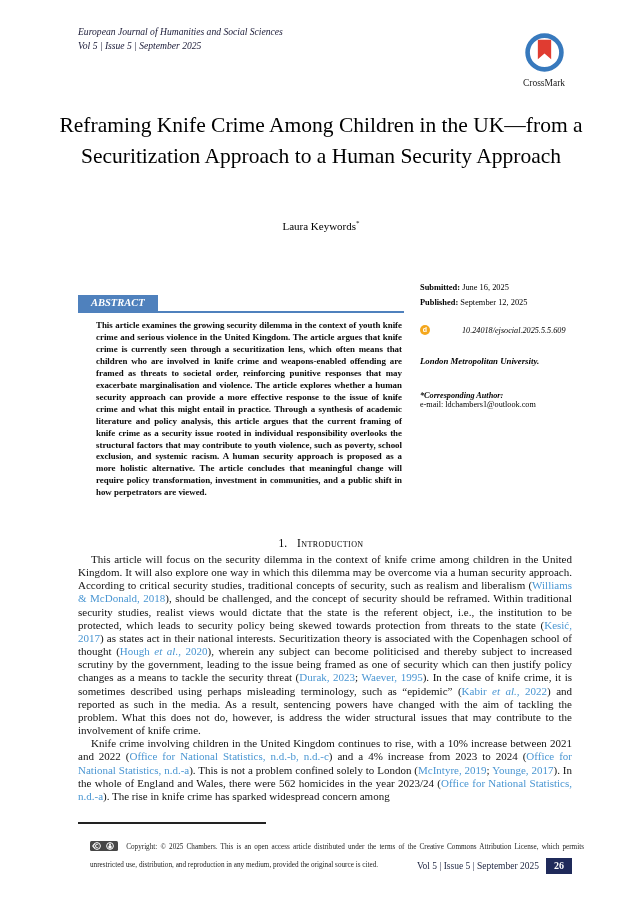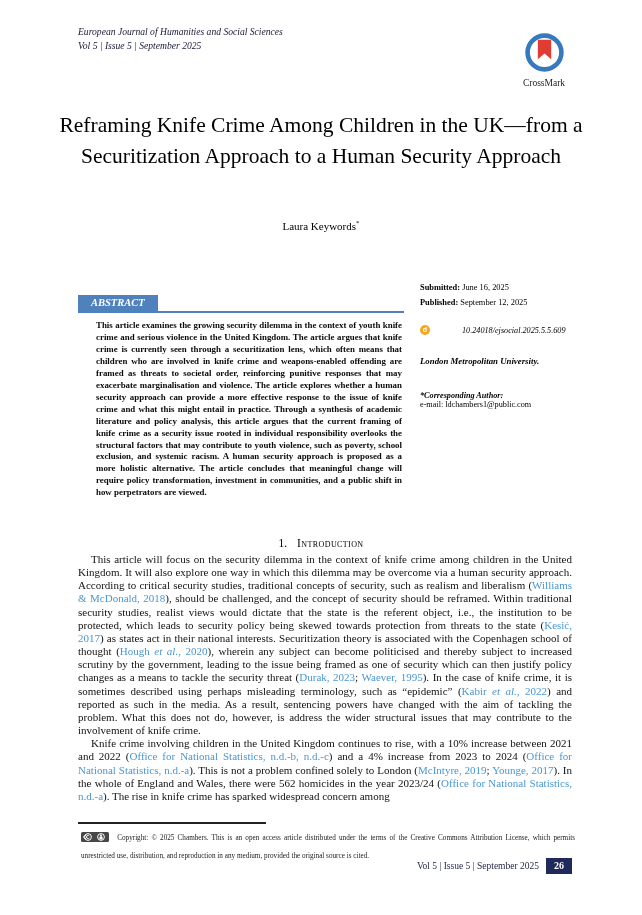--- a/index.html
+++ b/index.html
@@ -66,21 +66,21 @@
   .sec-head .num{margin-right:10px;}
   .sec-head .sc{font-variant:small-caps;letter-spacing:.4px;}
   
   .body-text{position:absolute;left:78px;top:553px;width:494px;font-size:11px;line-height:13.15px;text-align:justify;}
   .body-text p{margin:0;text-indent:13px;}
   .cite{color:#4a96d2;cursor:pointer;}
   .cite.it{font-style:italic;}
   
   .foot-sep{position:absolute;left:78px;top:822px;width:188px;height:1.5px;background:#222;}
   .copyright{
-    position:absolute;left:78px;top:828px;width:494px;margin:3px;
+    position:absolute;left:78px;top:828px;width:494px;margin:12px;
     font-size:7.2px;line-height:15.5px;text-align:justify;color:#1a1a1a;
   }
   .cc-badge{display:inline-block;vertical-align:-2px;margin-right:5px;}
   .page-foot{position:absolute;right:70px;top:858px;display:flex;align-items:center;gap:7px;}
   .foot-vol{font-size:9.5px;color:#1d2440;}
   .page-num{
     background:#1f2a5a;color:#fff;font-size:10px;font-weight:bold;
     padding:2px 8px 3px;display:inline-block;text-align:center;
   }
 </style>
@@ -118,21 +118,21 @@
 
   <aside class="meta-col">
     <p class="meta-line"><b>Submitted:</b> <span>June 16, 2025</span></p>
     <p class="meta-line pub"><b>Published:</b> <span>September 12, 2025</span></p>
     <p class="doi-line">
         <span class="doi-icon"></span>
         <i>10.24018/ejsocial.2025.5.5.609</i>
       </p>
     <p class="affil">London Metropolitan University.</p>
     <p class="corr">*Corresponding Author:</p>
-    <p class="email">e-mail: ldchambers1@public.com</p>
+    <p class="email">e-mail: ldchambers1@outlook.com</p>
   </aside>
 
   <h2 class="sec-head">
     <span class="num">1.</span><span class="sc">Introduction</span>
   </h2>
 
   <div class="body-text">
     <p class="para"><span>This article will focus on the security dilemma in the context of knife crime among children in the United Kingdom. It will also explore one way in which this dilemma may be overcome via a human security approach. According to critical security studies, traditional concepts of security, such as realism and liberalism (</span><span class="cite">Williams &amp; McDonald, 2018</span><span>), should be challenged, and the concept of security should be reframed. Within traditional security studies, realist views would dictate that the state is the referent object, i.e., the institution to be protected, which leads to security policy being skewed towards protection from threats to the state (</span><span class="cite">Kesić, 2017</span><span>) as states act in their national interests. Securitization theory is associated with the Copenhagen school of thought (</span><span class="cite">Hough </span><span class="cite it">et al.</span><span class="cite">, 2020</span><span>), wherein any subject can become politicised and thereby subject to increased scrutiny by the government, leading to the issue being framed as one of security which can then justify policy changes as a means to tackle the security threat (</span><span class="cite">Durak, 2023</span><span>; </span><span class="cite">Waever, 1995</span><span>). In the case of knife crime, it is sometimes described using perhaps misleading terminology, such as “epidemic” (</span><span class="cite">Kabir </span><span class="cite it">et al.</span><span class="cite">, 2022</span><span>) and reported as such in the media. As a result, sentencing powers have changed with the aim of tackling the problem. What this does not do, however, is address the wider structural issues that may contribute to the involvement of knife crime.</span></p>
     <p class="para"><span>Knife crime involving children in the United Kingdom continues to rise, with a 10% increase between 2021 and 2022 (</span><span class="cite">Office for National Statistics, n.d.-b, n.d.-c</span><span>) and a 4% increase from 2023 to 2024 (</span><span class="cite">Office for National Statistics, n.d.-a</span><span>). This is not a problem confined solely to London (</span><span class="cite">McIntyre, 2019</span><span>; </span><span class="cite">Younge, 2017</span><span>). In the whole of England and Wales, there were 562 homicides in the year 2023/24 (</span><span class="cite">Office for National Statistics, n.d.-a</span><span>). The rise in knife crime has sparked widespread concern among</span></p>
   </div>

